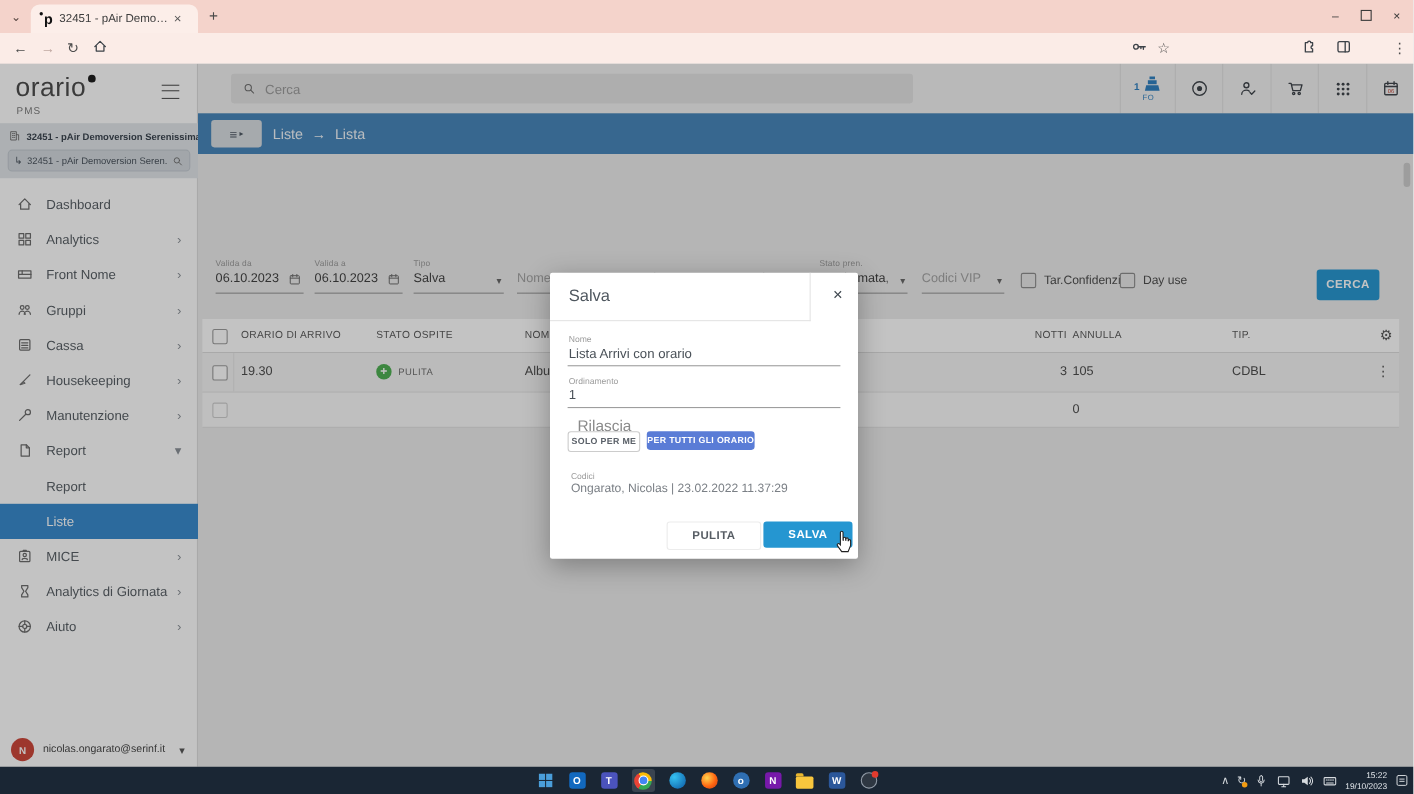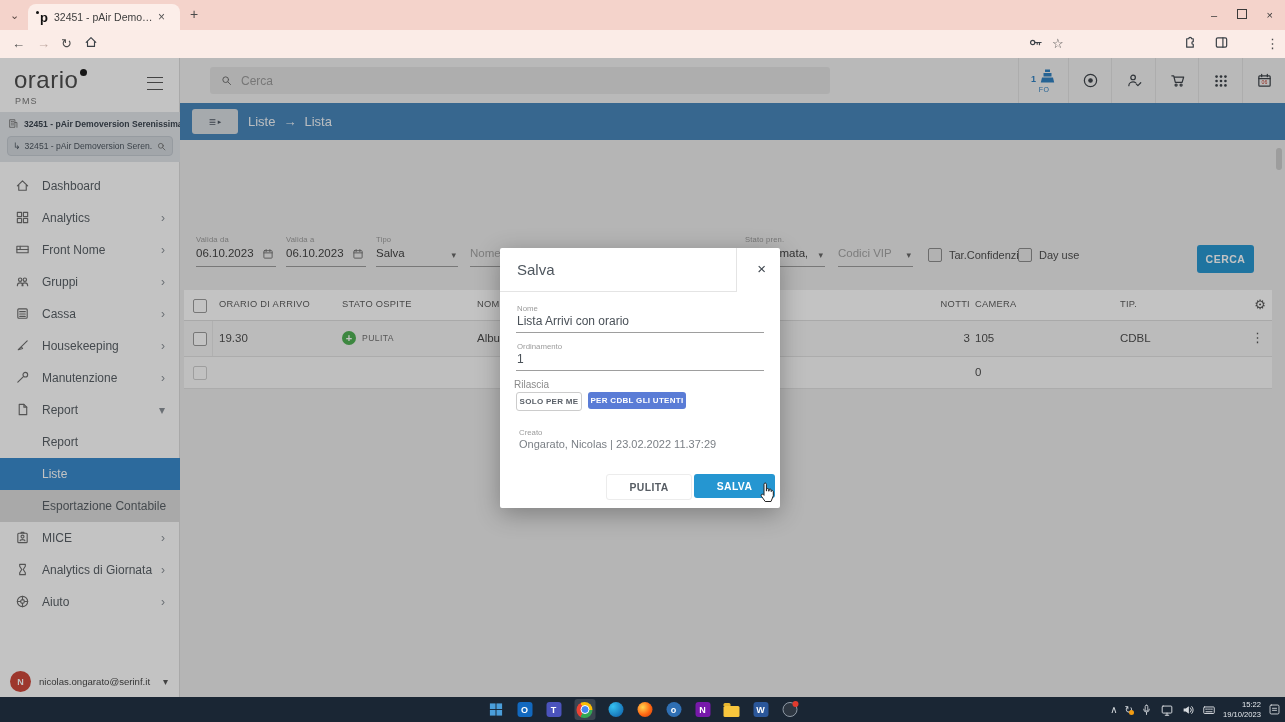--- a/index.html
+++ b/index.html
@@ -289,23 +289,20 @@
             </svg>
           <span class="nlb">Report</span>
           <span class="nch">▾</span>
         </div>
         <div class="sub">
           <span class="nlb">Report</span>
         </div>
         <div class="sub active">
           <span class="nlb">Liste</span>
         </div>
-        <div class="sub shade">
-          <span class="nlb">Esportazione Contabile</span>
-        </div>
         <div class="nit">
           <svg class="ic nic" width="15" height="15" viewBox="0 0 16 16">
               <rect x="3" y="3.5" width="10" height="10" rx="1"></rect>
               <circle cx="8" cy="7" r="1.6"></circle>
               <path d="M5.5 11.5c0-1.6 5-1.6 5 0M6.5 3.5v-1h3v1"></path>
             </svg>
           <span class="nlb">MICE</span>
           <span class="nch">›</span>
         </div>
         <div class="nit">
@@ -464,21 +461,21 @@
         <div class="cerca">CERCA</div>
 
         <div class="table">
           <div class="thead">
             <span class="cbx" style="left:9px;top:9px"></span>
             <span class="th" style="left:35px">ORARIO DI ARRIVO</span>
             <span class="th" style="left:158px">STATO OSPITE</span>
             <span class="th" style="left:293px">NOME(I) OSPITE(I)</span>
             <span class="th" style="left:491px">PARTENZA</span>
             <span class="th" style="left:740px;width:46px;text-align:right">NOTTI</span>
-            <span class="th" style="left:791px">CAMERA</span>
+            <span class="th" style="left:791px">ANNULLA</span>
             <span class="th" style="left:936px">TIP.</span>
             <span class="gear">⚙</span>
           </div>
           <div class="trow tr1">
             <span class="vline" style="left:28px"></span>
             <span class="cbx" style="left:9px;top:11px"></span>
             <span class="td" style="left:35px;top:11px">19.30</span>
             <div class="pulita">
               <span class="pdot">+</span>
               <span class="ptxt">PULITA</span>
@@ -517,25 +514,25 @@
       <span class="m-x">×</span>
 
       <span class="m-lbl" style="left:17px;top:56px">Nome</span>
       <span class="m-val" style="left:17px;top:66px">Lista Arrivi con orario</span>
       <span class="m-line" style="top:84px"></span>
 
       <span class="m-lbl" style="left:17px;top:94px">Ordinamento</span>
       <span class="m-val" style="left:17px;top:104px">1</span>
       <span class="m-line" style="top:122px"></span>
 
-      <span class="m-lbl" style="left:14px;top:131px;font-size:10px;color:#8a8a8a">Rilascia</span>
+      <span class="m-lbl" style="left:25px;top:131px;font-size:14px;color:#8a8a8a">Rilascia</span>
       <span class="chip ghost">SOLO PER ME</span>
-      <span class="chip fill">PER CDBL GLI UTENTI</span>
-
-      <span class="m-lbl" style="left:19px;top:180px">Creato</span>
+      <span class="chip fill">PER TUTTI GLI ORARIO</span>
+
+      <span class="m-lbl" style="left:19px;top:180px">Codici</span>
       <span class="m-val" style="left:19px;top:190px;font-size:11px;color:#7a7f85">Ongarato, Nicolas | 23.02.2022 11.37:29</span>
 
       <span class="m-btn m-annulla">PULITA</span>
       <span class="m-btn m-salva">SALVA</span>
     </div>
 
     <div class="cursor">
       <svg width="19" height="22" viewBox="0 0 19 22">
           <path d="M6 2.2c0-1.6 2.4-1.6 2.4 0V9l.2.1V7.6c0-1.5 2.2-1.5 2.2 0v1.6h.2V8c0-1.4 2.1-1.4 2.1 0v1.5h.2c0-1.3 2-1.3 2 .1v4.2L13 19.5H7.2l-3.8-5.3c-1.1-1.5.8-2.7 1.9-1.6L6 13.3z" fill="#fff" stroke="#222" stroke-width="1"></path>
         </svg>

